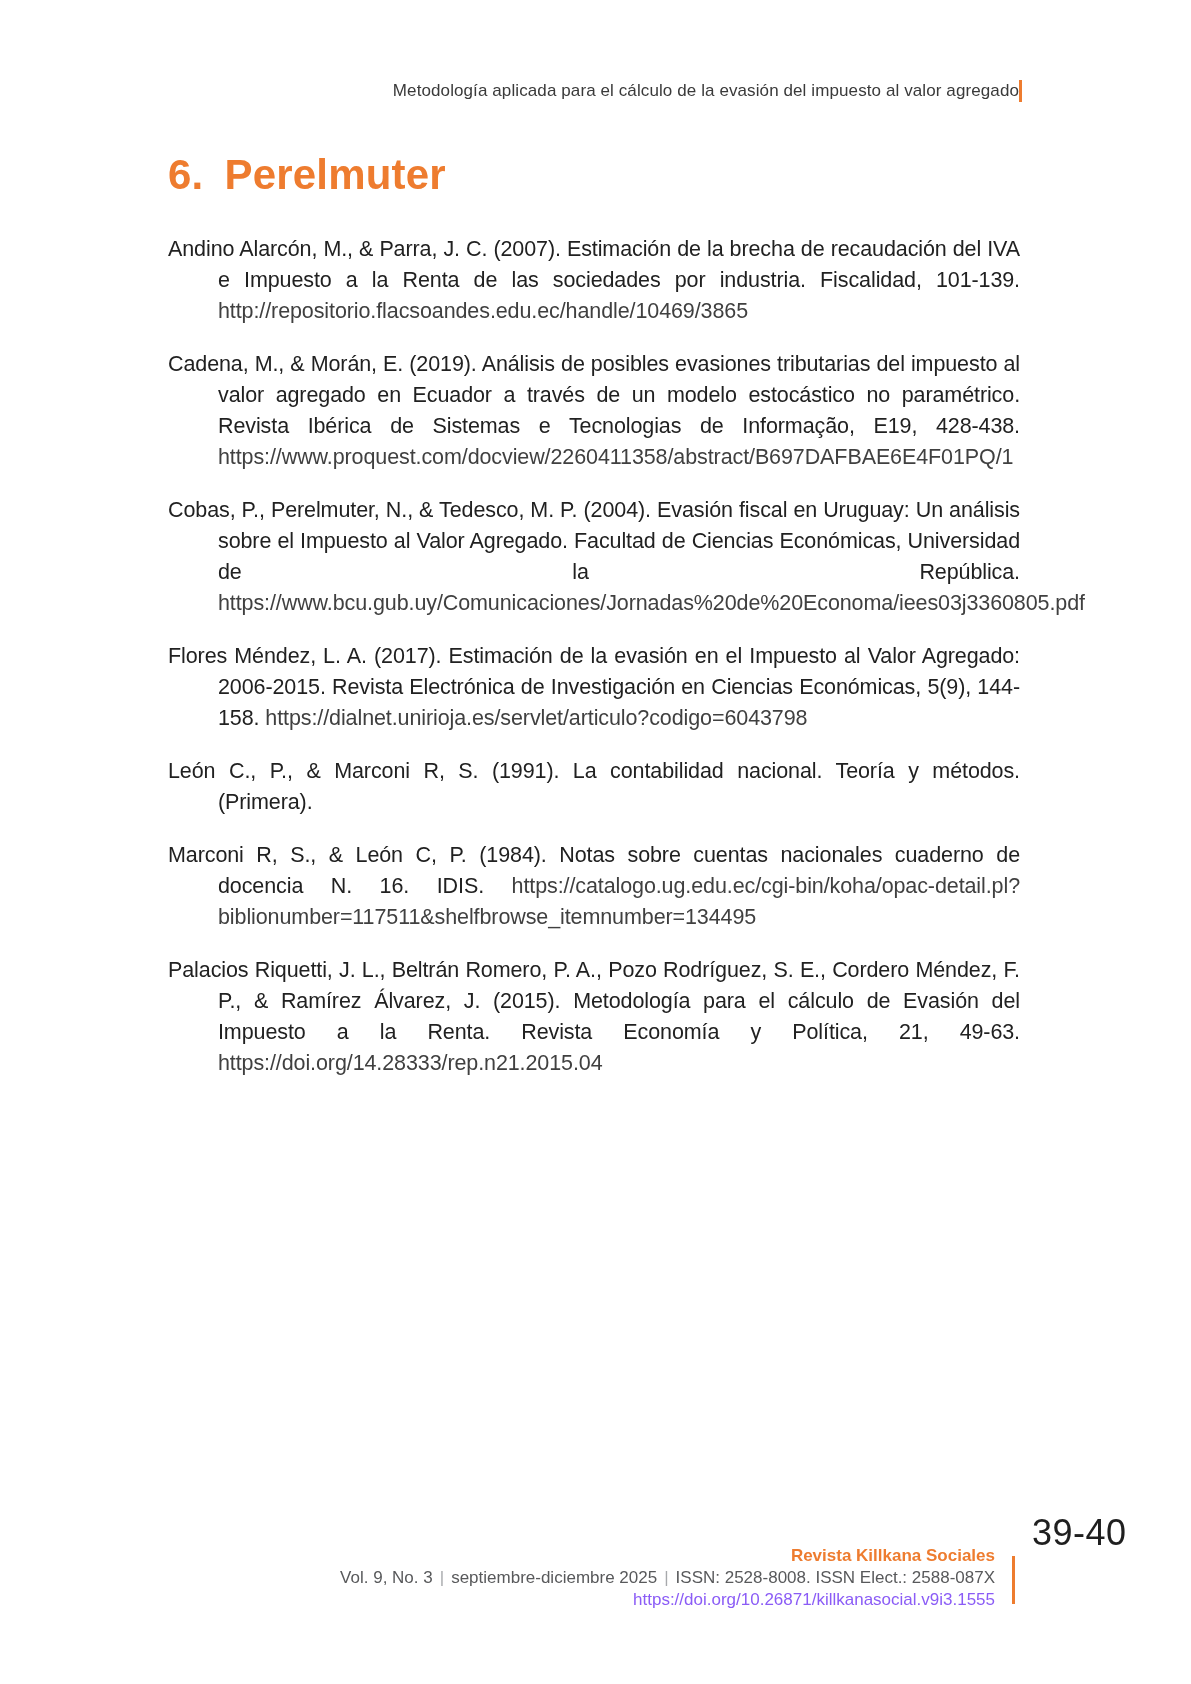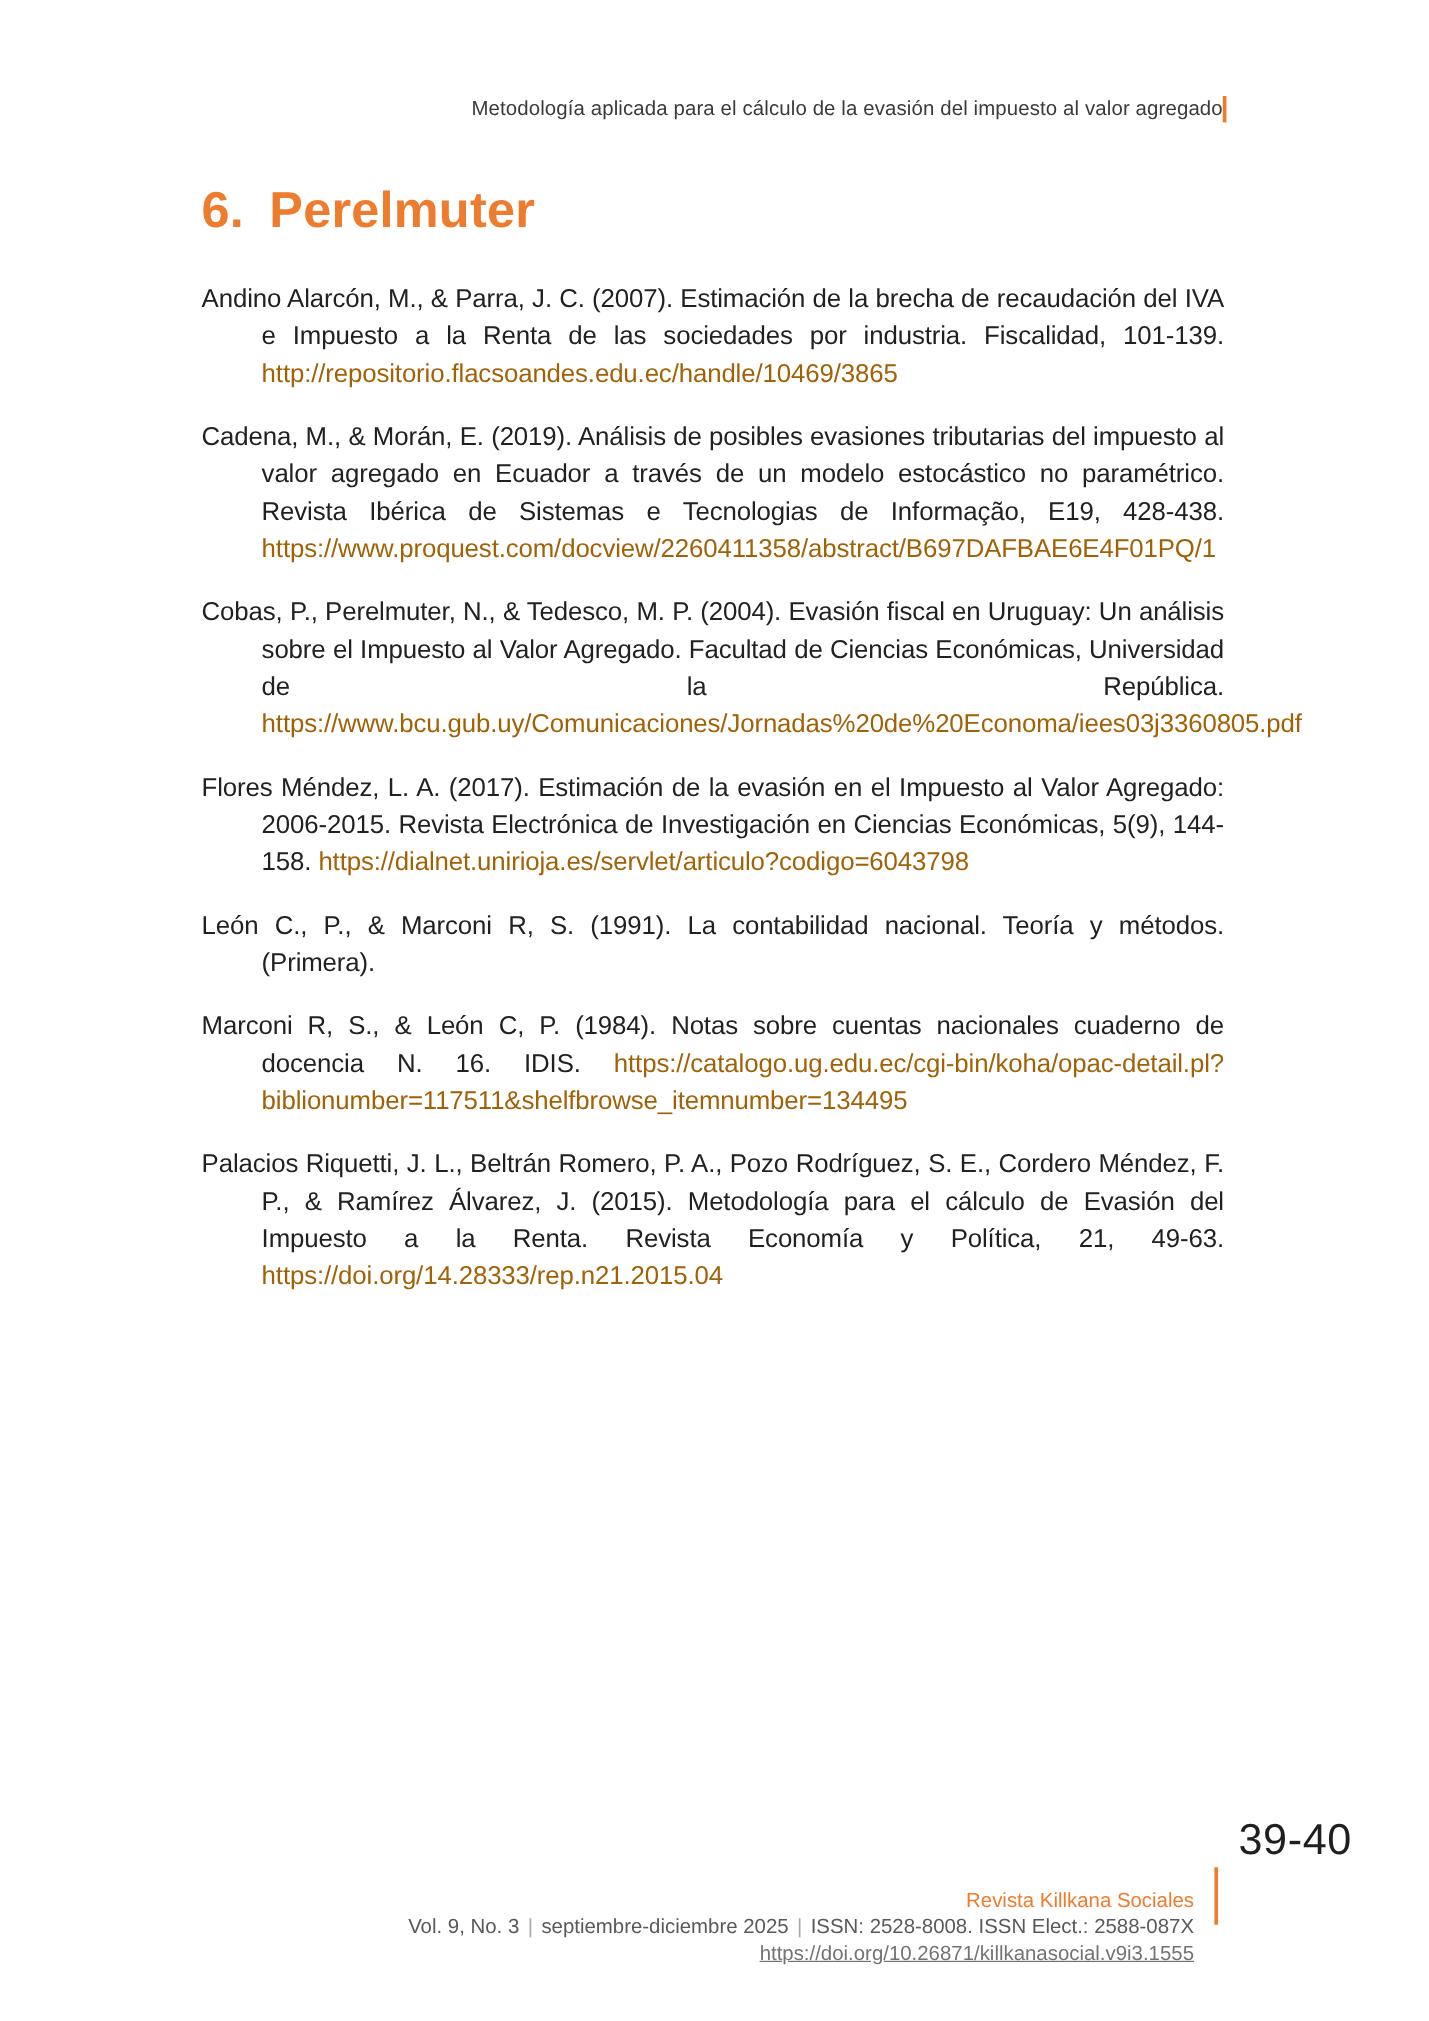--- a/index.html
+++ b/index.html
@@ -64,49 +64,47 @@
     margin: 0 0 22px 0;
     font-size: 21.5px;
     line-height: 31px;
     text-align: justify;
     padding-left: 50px;
     text-indent: -50px;
     color: #212121;
     letter-spacing: -0.1px;
   }
   .ref-link {
-    color: #a16207;
+    color: #404040;
     cursor: pointer;
   }
 
   
   .footer-text {
     position: absolute;
     top: 1545px;
     right: 196px;
     text-align: right;
     font-size: 17px;
     line-height: 22px;
   }
   .footer-journal {
     color: #EE7C2F;
-    font-weight: normal;
-    margin-top: 28px;
+    font-weight: bold;
   }
   .footer-info {
     color: #58595B;
   }
   .footer-info .sep {
     color: #A7A9AC;
     padding: 0 7px;
   }
   .footer-doi {
-    color: #737373;
+    color: #8b5cf6;
     cursor: pointer;
-    text-decoration: underline;
   }
   .footer-bar {
     position: absolute;
     left: 1012px;
     top: 1556px;
     width: 3px;
     height: 48px;
     background: #EE7C2F;
   }
   .page-number {

